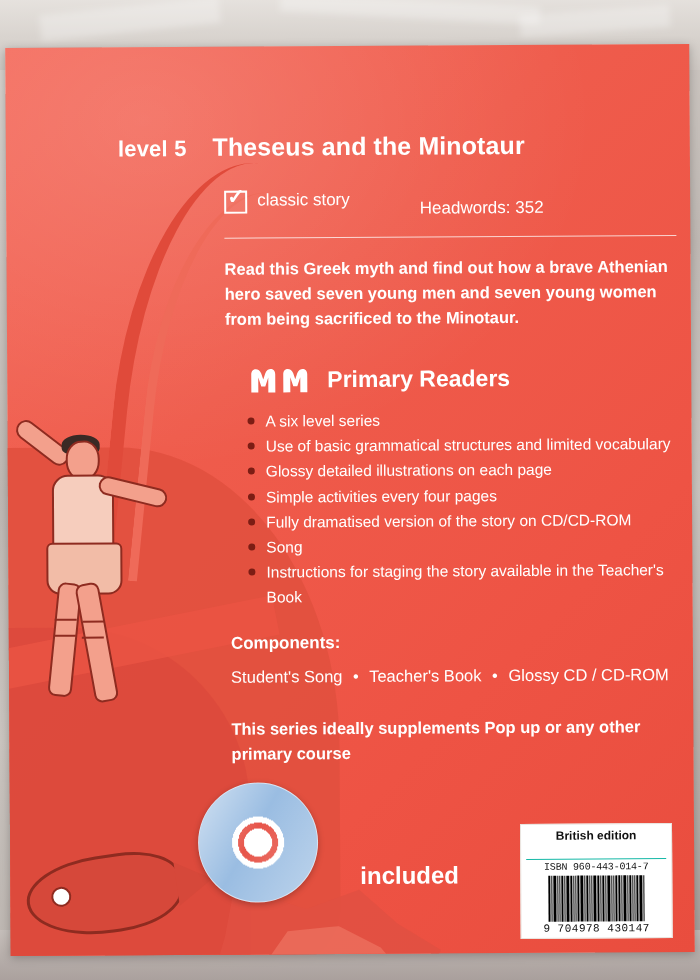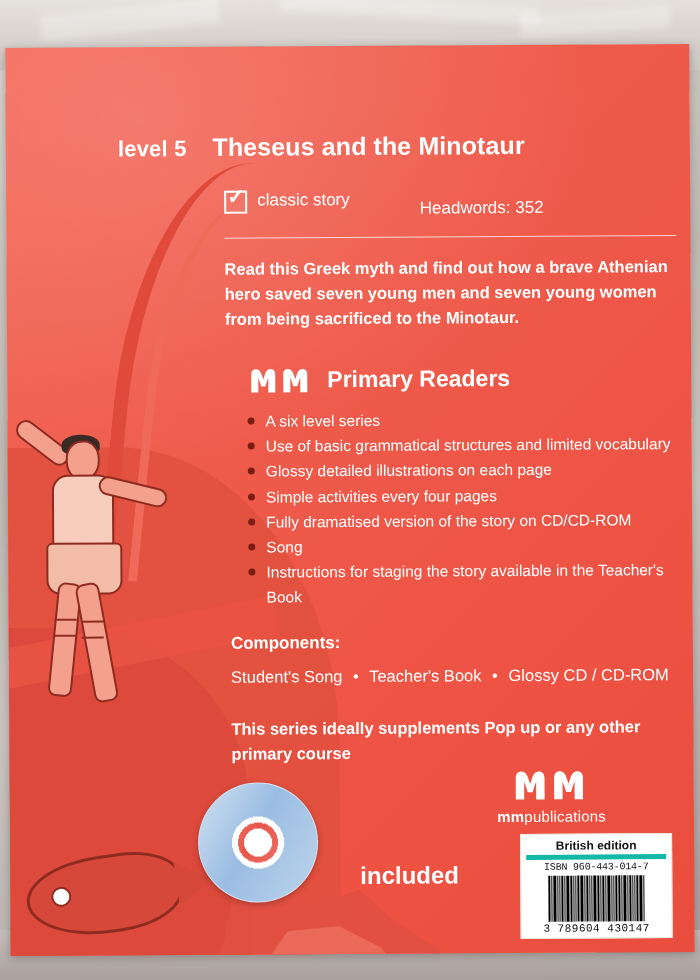--- a/index.html
+++ b/index.html
@@ -389,22 +389,22 @@
     background: #fff;
     border: 1px solid #e9e4df;
     padding: 4px 5px 3px;
     box-sizing: border-box;
     text-align: center;
   }
   .barcode .edition {
     font-size: 12px;
     font-weight: bold;
     color: #111;
-    border-bottom: 5px solid #14b8a6;
-    padding-bottom: 2px;
+    border-bottom: 1px solid #14b8a6;
+    padding-bottom: 16px;
     margin-bottom: 2px;
   }
   .barcode .isbn {
     font-family: "Liberation Mono", monospace;
     font-size: 10px;
     color: #111;
     letter-spacing: -0.2px;
   }
   .bars {
     height: 46px;
@@ -548,31 +548,20 @@
       </div>
 
       <div class="closing">This series ideally supplements Pop up or any other primary course</div>
     </div>
 
     <div class="cd"></div>
     <div class="cd-label">
       <span class="second">included</span>
     </div>
 
-    <div class="pub">
-      <span>
-        <svg width="80" height="36" viewBox="0 0 64 30" aria-hidden="true">
-          <path d="M2 28 V10 C2 3 10 3 12 9 L14 15 L16 9 C18 3 26 3 26 10 V28 H19 V13 L16 22 H12 L9 13 V28 Z" fill="#ffffff"></path>
-          <path d="M34 28 V10 C34 3 42 3 44 9 L46 15 L48 9 C50 3 58 3 58 10 V28 H51 V13 L48 22 H44 L41 13 V28 Z" fill="#ffffff"></path>
-        </svg>
-      </span>
-      <div class="word">
-        <b>mm</b><span>publications</span>
-      </div>
-    </div>
 
     <div class="barcode">
       <div class="edition">British edition</div>
       <div class="isbn">ISBN 960-443-014-7</div>
       <div class="bars">
         <i style="width:2px"></i>
           <i style="width:1px"></i>
           <i style="width:3px"></i>
           <i style="width:1px"></i>
         <i style="width:1px"></i>
@@ -601,17 +590,17 @@
           <i style="width:1px"></i>
         <i style="width:3px"></i>
           <i style="width:1px"></i>
           <i style="width:2px"></i>
           <i style="width:1px"></i>
         <i style="width:1px"></i>
           <i style="width:2px"></i>
           <i style="width:3px"></i>
           <i style="width:1px"></i>
       </div>
-      <div class="ean">3 789604 430147</div>
+      <div class="ean">9 704978 430147</div>
     </div>
 
   </div>
 </div>
 
 </body></html>

